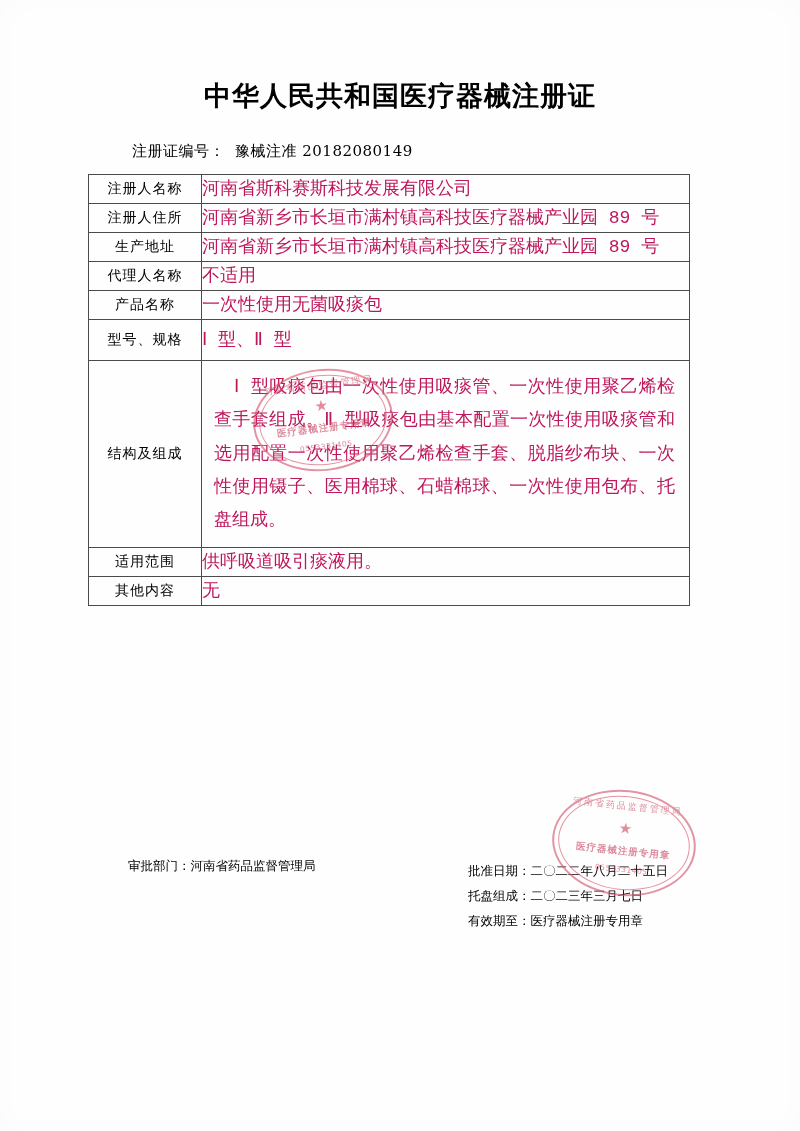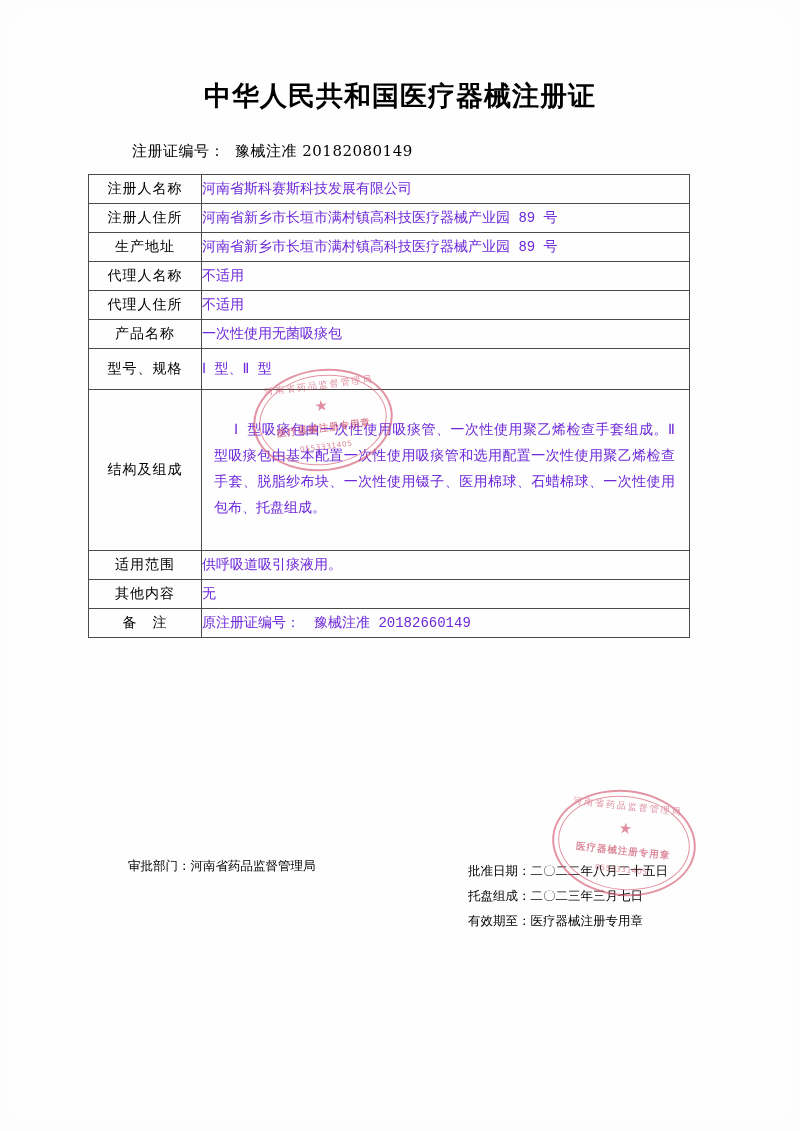--- a/index.html
+++ b/index.html
@@ -63,22 +63,22 @@
   td.k {
     width: 112px;
     text-align: center;
     font-size: 14px;
     color: #000;
     padding: 8px 4px;
     letter-spacing: 1px;
   }
   td.v {
     padding: 8px 10px 8px 12px;
-    font-size: 14px;
-    color: #6d28d9;
+    font-size: 18px;
+    color: #be185d;
     line-height: 1.5;
   }
   tr.r-short td { height: 28px; }
   tr.r-spec td { height: 40px; }
   tr.r-struct td { height: 140px; }
   td.v.struct {
     line-height: 1.85;
     padding: 10px 14px 10px 12px;
     text-align: justify;
   }
@@ -202,48 +202,40 @@
       </tr>
       <tr class="r-short">
         <td class="k">生产地址</td>
         <td class="v">河南省新乡市长垣市满村镇高科技医疗器械产业园 89 号</td>
       </tr>
       <tr class="r-short">
         <td class="k">代理人名称</td>
         <td class="v">不适用</td>
       </tr>
       <tr class="r-short">
-        <td class="k">代理人住所</td>
-        <td class="v">不适用</td>
-      </tr>
-      <tr class="r-short">
         <td class="k">产品名称</td>
         <td class="v">一次性使用无菌吸痰包</td>
       </tr>
       <tr class="r-spec">
         <td class="k">型号、规格</td>
         <td class="v">Ⅰ 型、Ⅱ 型</td>
       </tr>
       <tr class="r-struct">
         <td class="k">结构及组成</td>
         <td class="v struct">
           <span class="indent">Ⅰ 型吸痰包由一次性使用吸痰管、一次性使用聚乙烯检查手套组成。Ⅱ 型吸痰包由基本配置一次性使用吸痰管和选用配置一次性使用聚乙烯检查手套、脱脂纱布块、一次性使用镊子、医用棉球、石蜡棉球、一次性使用包布、托盘组成。</span>
         </td>
       </tr>
       <tr class="r-short">
         <td class="k">适用范围</td>
         <td class="v">供呼吸道吸引痰液用。</td>
       </tr>
       <tr class="r-short">
         <td class="k">其他内容</td>
         <td class="v">无</td>
-      </tr>
-      <tr class="r-short">
-        <td class="k">备　注</td>
-        <td class="v">原注册证编号：　豫械注准 20182660149</td>
       </tr>
     </tbody>
   </table>
 
   <div class="footer">
     <div class="dept">
       <span>审批部门：</span><span>河南省药品监督管理局</span>
     </div>
     <div class="dates">
       <div>

